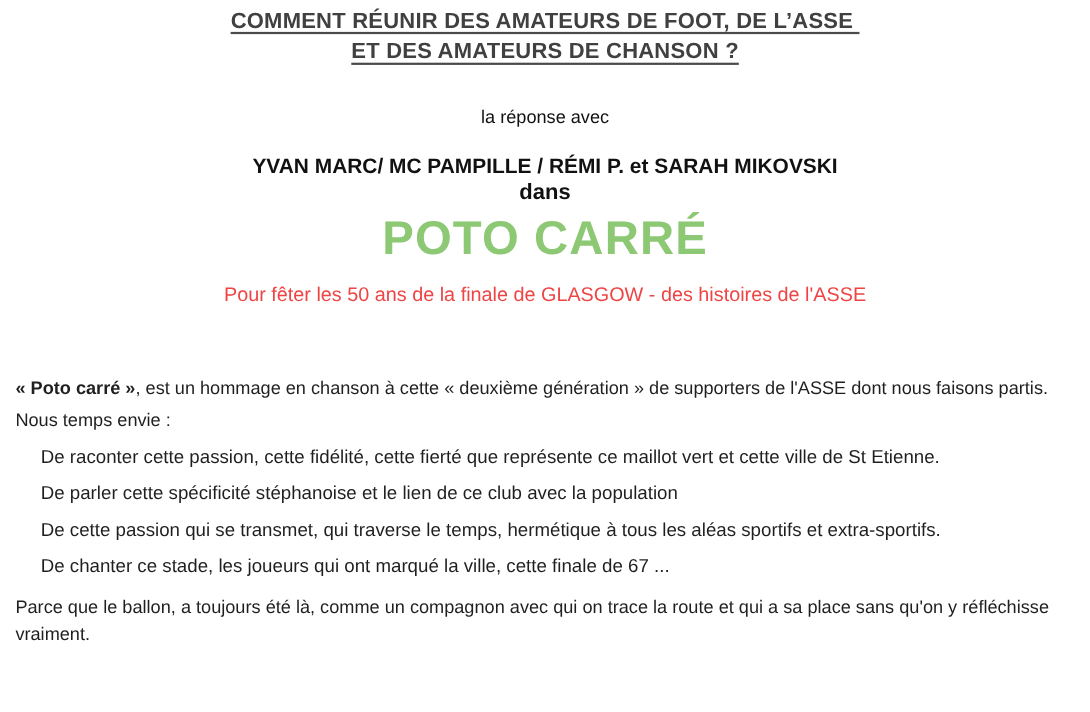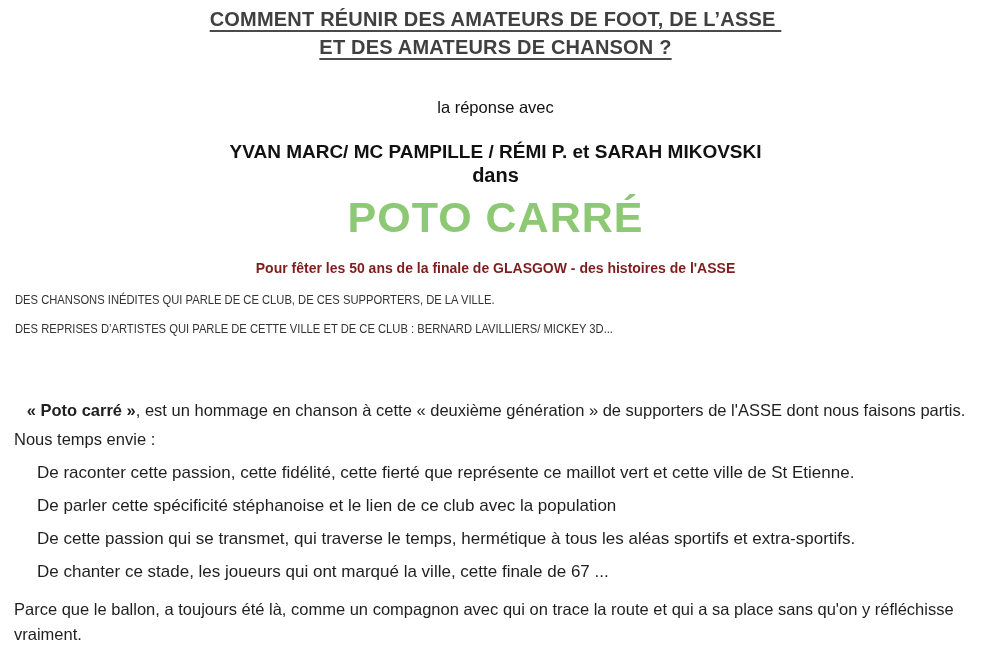--- a/index.html
+++ b/index.html
@@ -56,44 +56,43 @@
     margin-top: 7px;
     font-size: 43px;
     line-height: 48px;
     font-weight: 700;
     color: #8dc974;
     letter-spacing: 1px;
   }
 
   .tagline {
     margin-top: 16px;
-    font-size: 14px;
+    font-size: 18px;
     line-height: 23px;
-    font-weight: 700;
-    color: #7f1d1d;
+    font-weight: 400;
+    color: #ef4444;
   }
 
   .features { margin-top: 12px; padding-left: 15px; }
   .feature-line {
     font-size: 13.5px;
     line-height: 16px;
     color: #333333;
     white-space: nowrap;
     transform: scaleX(0.83);
     transform-origin: 0 50%;
     margin-bottom: 13px;
   }
 
   .body-text { padding-left: 14px; padding-right: 13px; }
 
   .homage {
     margin-top: 61px;
     font-size: 16.5px;
     line-height: 25px;
-    text-align: center;
   }
   .homage .lead { font-weight: 700; }
 
   .wishes-intro {
     margin-top: 4px;
     font-size: 16.5px;
     line-height: 25px;
   }
 
   .wish-line {
@@ -123,24 +122,20 @@
   <div class="intro-line center">la réponse avec</div>
 
   <div class="artists-line center">YVAN MARC/ MC PAMPILLE / RÉMI P. et SARAH MIKOVSKI</div>
 
   <div class="dans-line center">dans</div>
 
   <div class="show-title center">POTO CARRÉ</div>
 
   <div class="tagline center">Pour fêter les 50 ans de la finale de GLASGOW - des histoires de l'ASSE</div>
 
-  <div class="features">
-    <div class="feature-line">DES CHANSONS INÉDITES QUI PARLE DE CE CLUB, DE CES SUPPORTERS, DE LA VILLE.</div>
-    <div class="feature-line">DES REPRISES D’ARTISTES QUI PARLE DE CETTE VILLE ET DE CE CLUB : BERNARD LAVILLIERS/ MICKEY 3D...</div>
-  </div>
 
   <div class="body-text">
 
     <div class="homage"><span class="lead">« Poto carré »</span><span>, est un hommage en chanson à cette « deuxième génération » de supporters de l'ASSE dont nous faisons partis.</span></div>
 
     <div class="wishes-intro">Nous temps envie :</div>
 
     <div>
       <div class="wish-line">De raconter cette passion, cette fidélité, cette fierté que représente ce maillot vert et cette ville de St Etienne.</div>
       <div class="wish-line">De parler cette spécificité stéphanoise et le lien de ce club avec la population</div>

